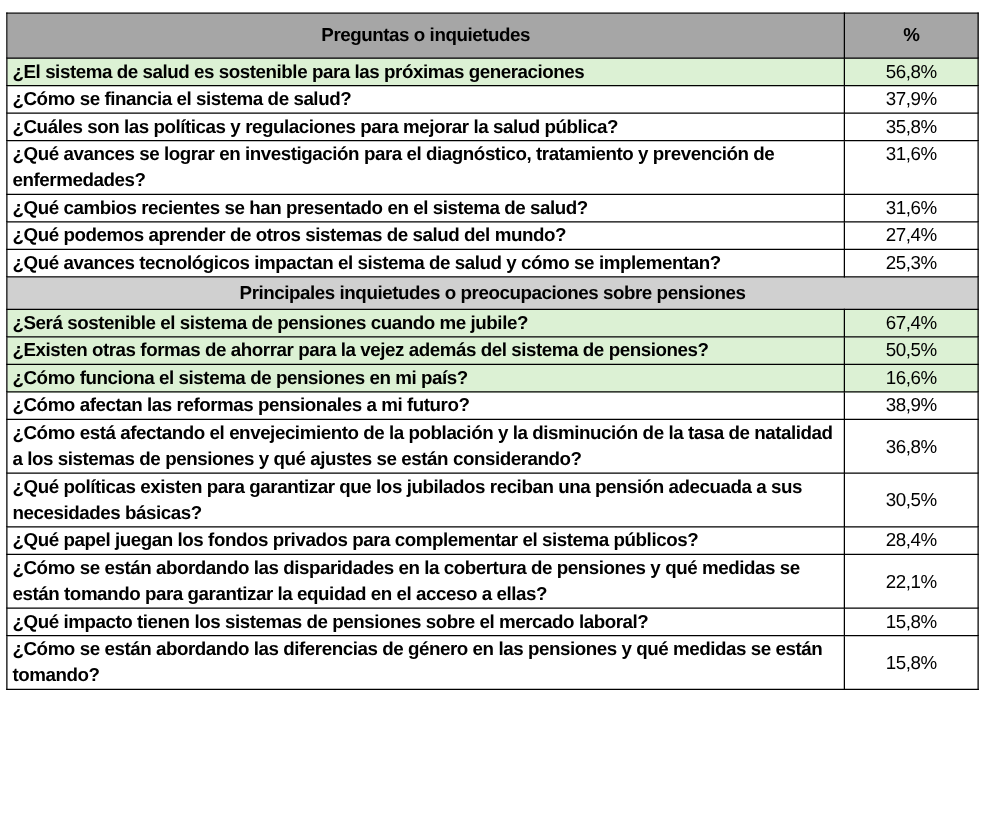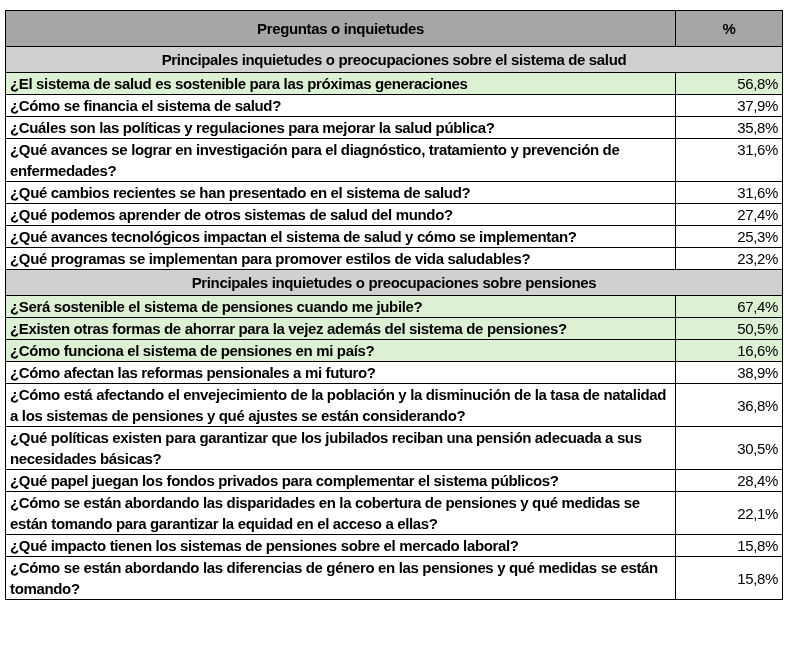--- a/index.html
+++ b/index.html
@@ -16,42 +16,39 @@
   table.survey td, table.survey th {
     border: 1px solid #000;
     padding: 0 4px;
     line-height: 21px;
   }
   table.survey col.q { width: 671px; }
   table.survey col.p { width: 107px; }
   th.head { background: #a6a6a6; font-weight: bold; height: 35px; text-align: center; }
   td.section { background: #d0d0d0; font-weight: bold; text-align: center; height: 25px; }
   tr.row td.q { text-align: left; font-weight: bold; }
-  tr.row td.p { text-align: right; }
+  tr.row td.p { text-align: center; }
   tr.row.top-p td.p { vertical-align: top; }
   tr.row.highlight td { background: #dcf1d4; }
 </style>
 </head>
 <body>
 
 <table class="survey">
   <colgroup>
       <col class="q">
       <col class="p">
     </colgroup>
   <thead>
     <tr>
       <th class="head">Preguntas o inquietudes</th>
       <th class="head">%</th>
     </tr>
   </thead>
   <tbody id="tbody">
-      <tr>
-        <td class="section" colspan="2">Principales inquietudes o preocupaciones sobre el sistema de salud</td>
-      </tr>
       <tr class="row highlight">
         <td class="q">¿El sistema de salud es sostenible para las próximas generaciones</td>
         <td class="p">56,8%</td>
       </tr>
       <tr class="row">
         <td class="q">¿Cómo se financia el sistema de salud?</td>
         <td class="p">37,9%</td>
       </tr>
       <tr class="row">
         <td class="q">¿Cuáles son las políticas y regulaciones para mejorar la salud pública?</td>
@@ -65,24 +62,20 @@
         <td class="q">¿Qué cambios recientes se han presentado en el sistema de salud?</td>
         <td class="p">31,6%</td>
       </tr>
       <tr class="row">
         <td class="q">¿Qué podemos aprender de otros sistemas de salud del mundo?</td>
         <td class="p">27,4%</td>
       </tr>
       <tr class="row">
         <td class="q">¿Qué avances tecnológicos impactan el sistema de salud y cómo se implementan?</td>
         <td class="p">25,3%</td>
-      </tr>
-      <tr class="row">
-        <td class="q">¿Qué programas se implementan para promover estilos de vida saludables?</td>
-        <td class="p">23,2%</td>
       </tr>
       <tr>
         <td class="section" colspan="2">Principales inquietudes o preocupaciones sobre pensiones</td>
       </tr>
       <tr class="row highlight">
         <td class="q">¿Será sostenible el sistema de pensiones cuando me jubile?</td>
         <td class="p">67,4%</td>
       </tr>
       <tr class="row highlight">
         <td class="q">¿Existen otras formas de ahorrar para la vejez además del sistema de pensiones?</td>

